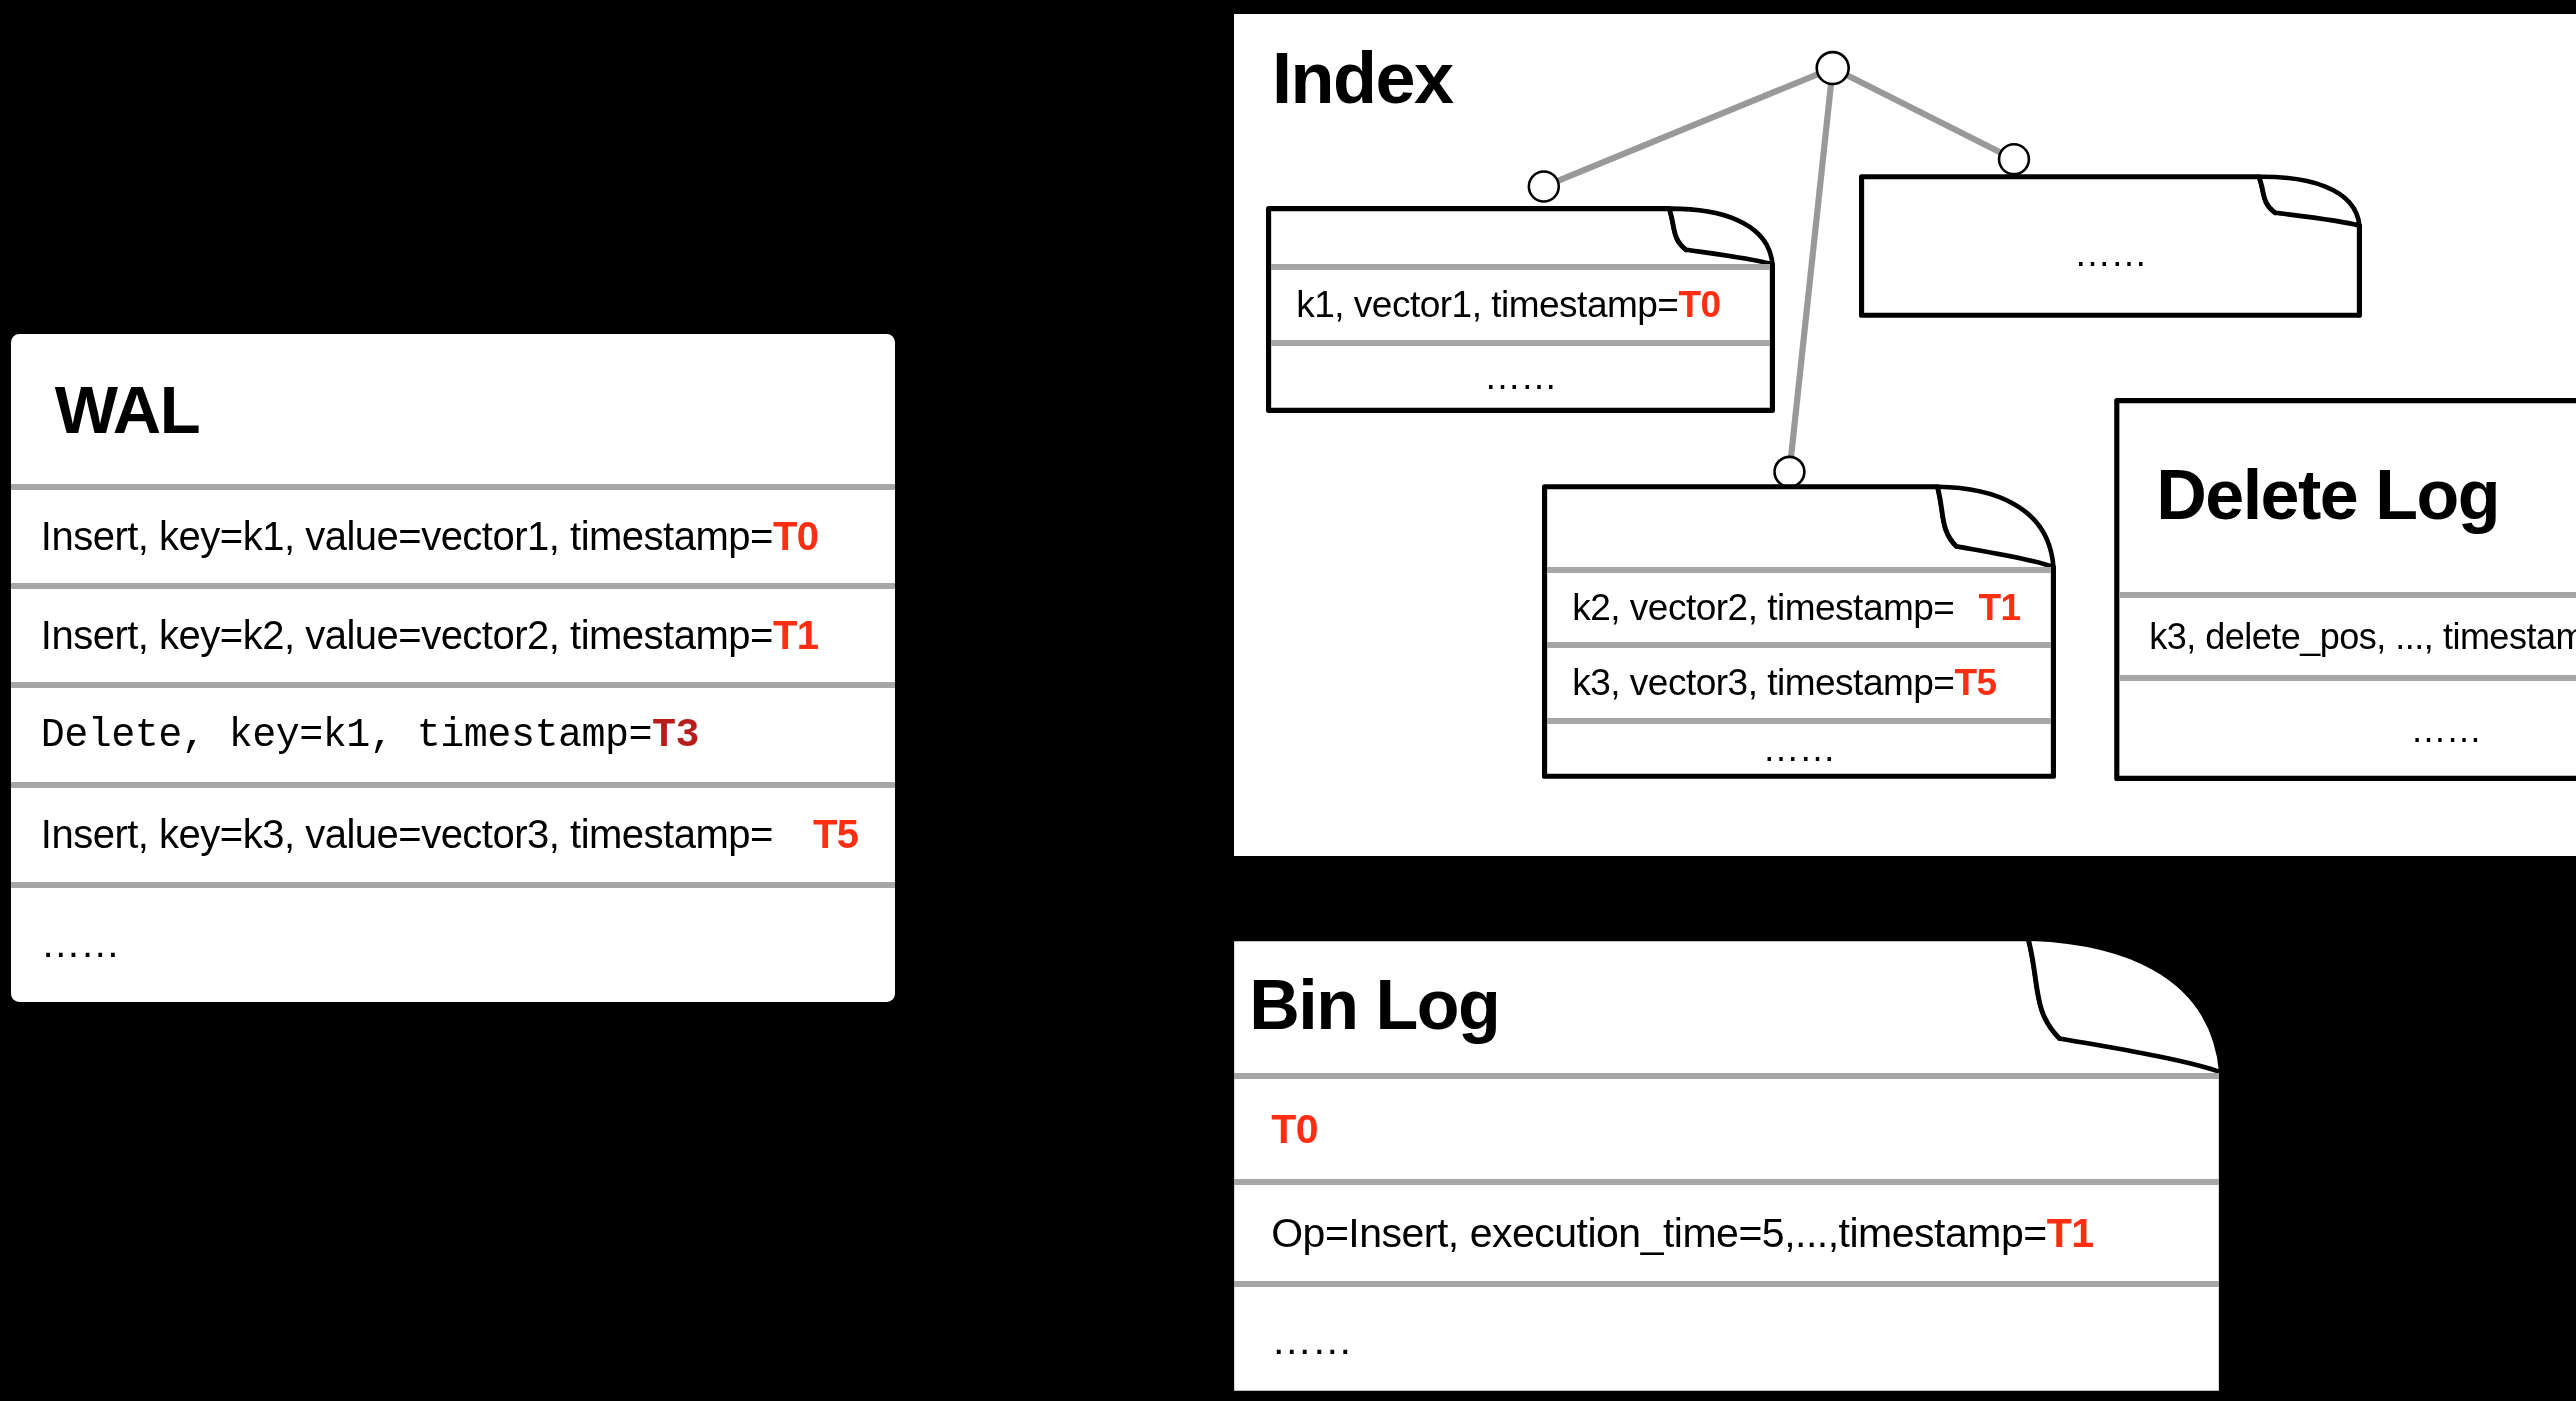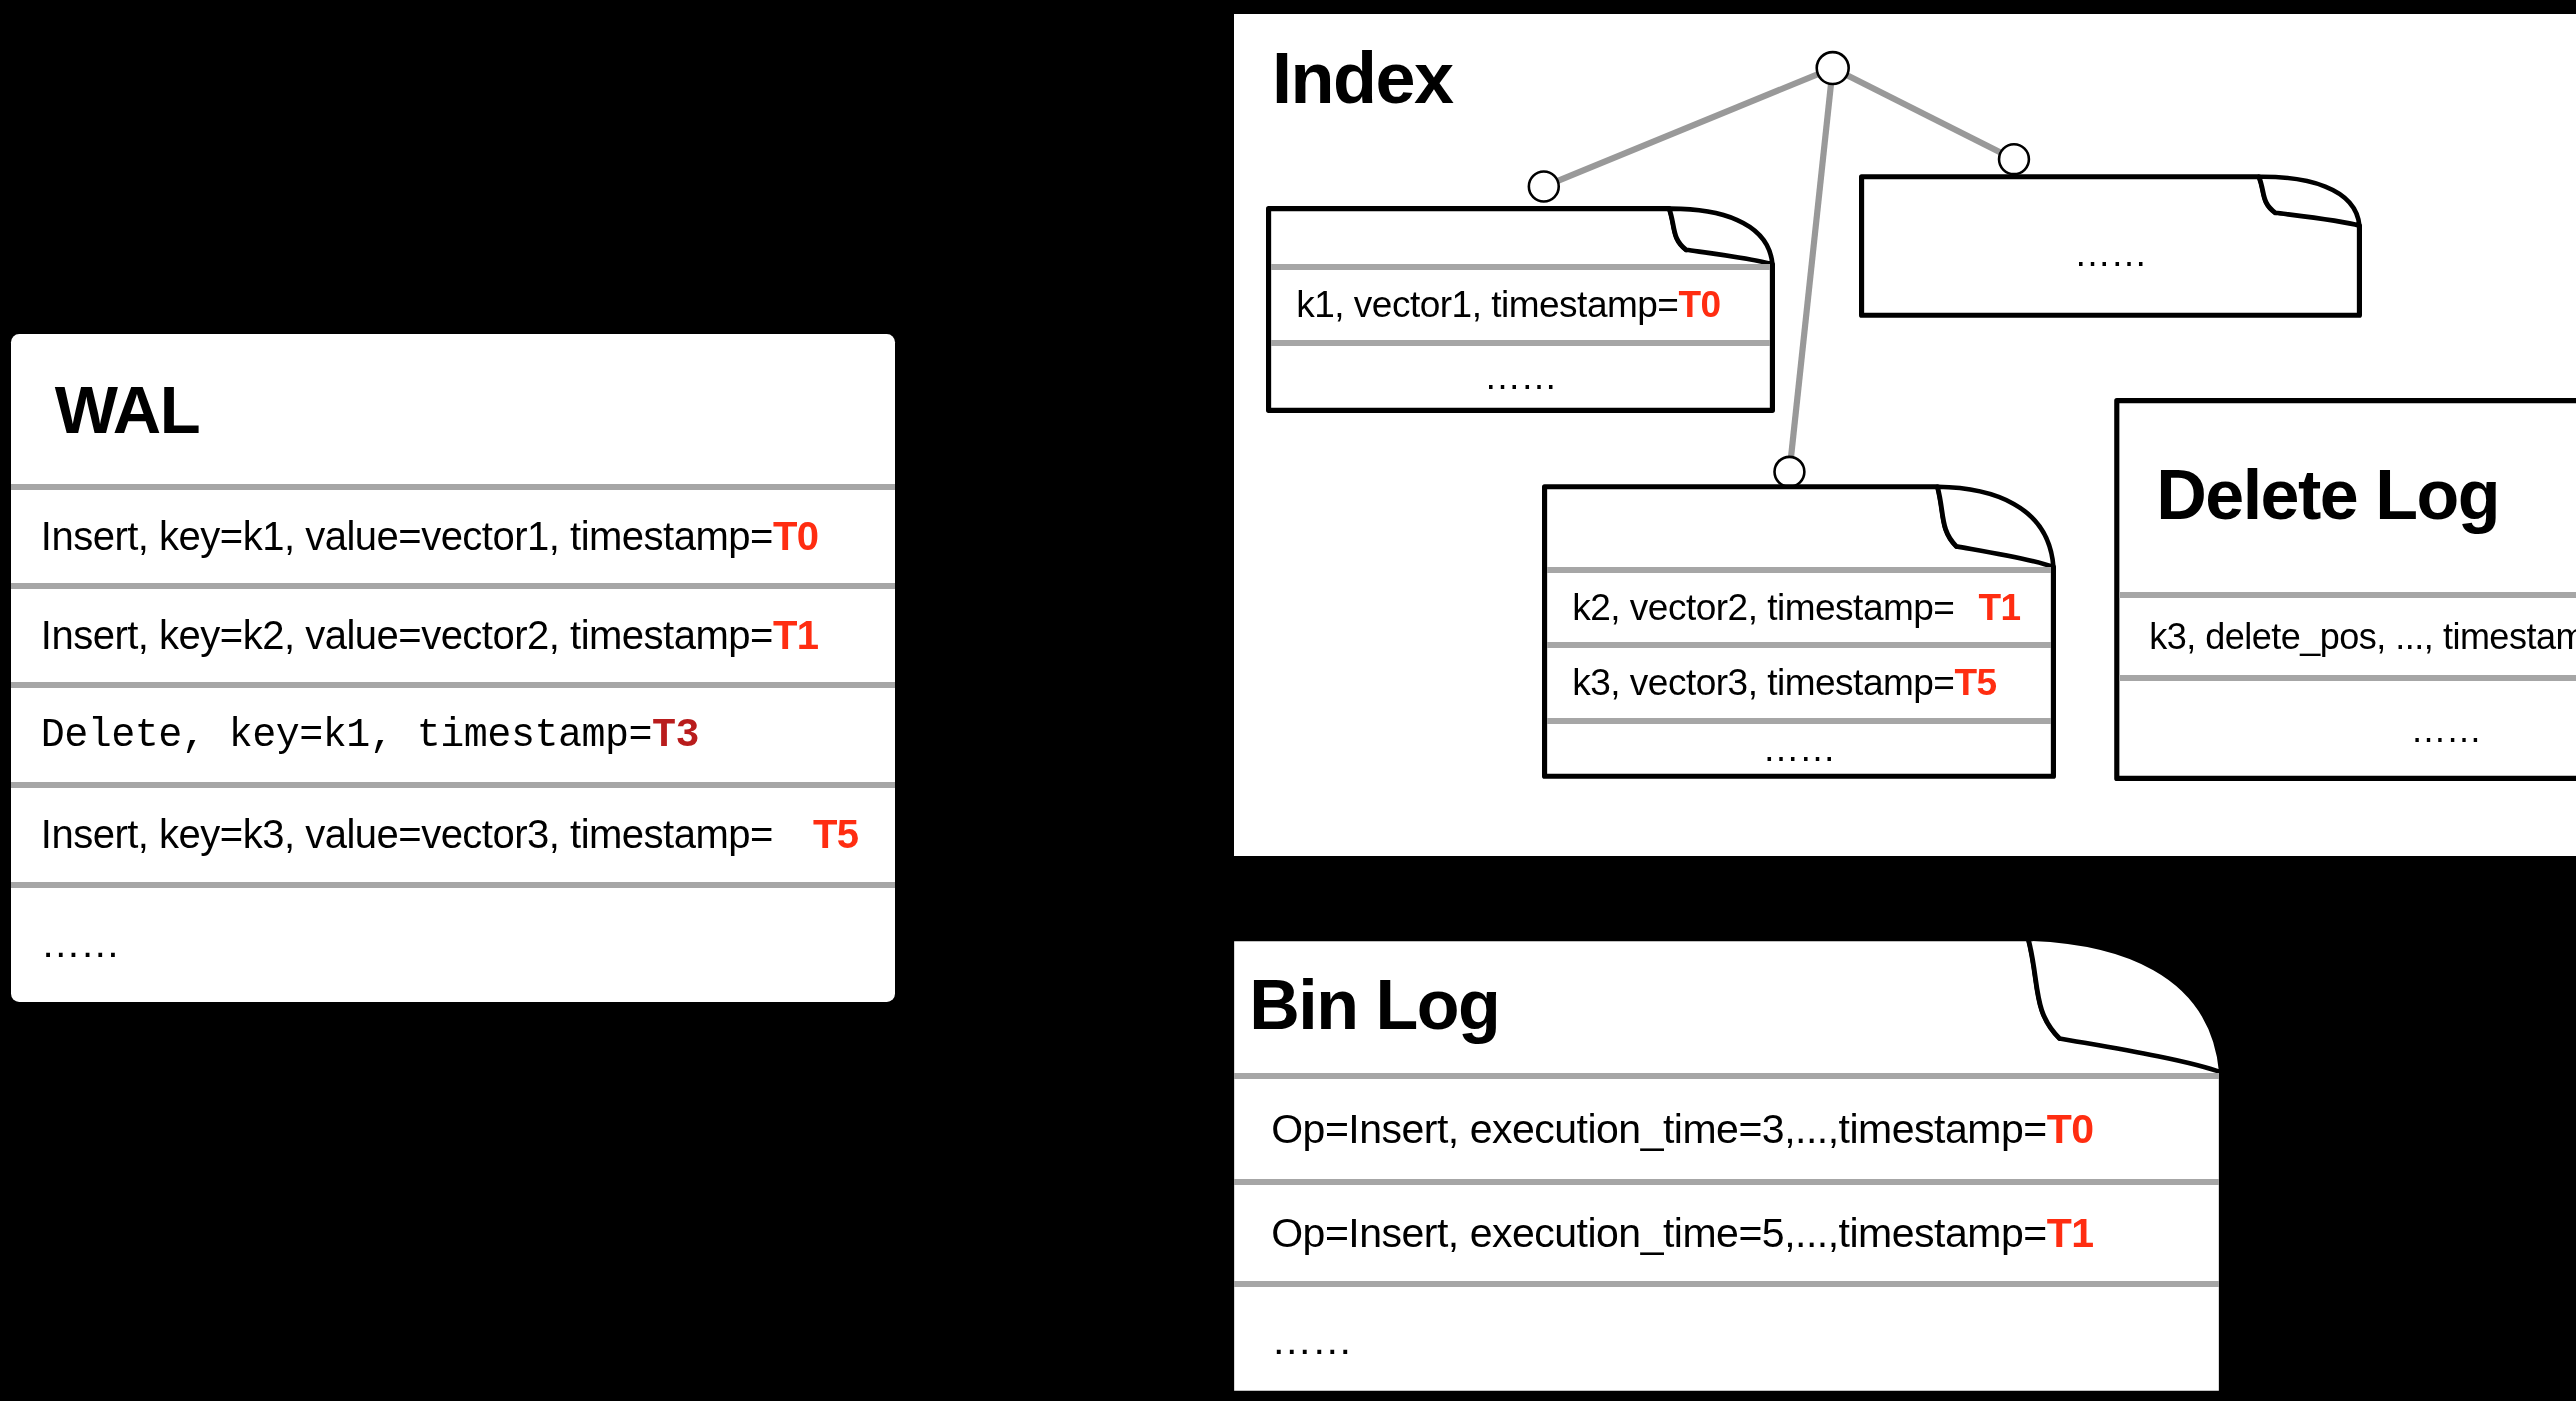--- a/index.html
+++ b/index.html
@@ -197,21 +197,20 @@
     L 1927 888 L 5 888 Z" fill="#ffffff" stroke="#000000" stroke-width="10" stroke-linejoin="round"></path>
         <path d="M 1552 5
     C 1723 10.6 1909.2 66.25 1927 265
     C 1856 238.5 1685 212 1612.8 198.75
     C 1559.6 145.75 1574.8 92.75 1552 5 Z" fill="#ffffff" stroke="#000000" stroke-width="9" stroke-linejoin="round"></path>
       </svg>
     <div class="fb-row fb-title" style="top:0px;height:137px;padding-left:15px;">
       <span>Bin Log</span>
     </div>
     <div class="fb-row fb-sep bl-row" style="top:137px;height:106px;">
-      <span>Op=Insert, execution_time=3,...,timestamp=</span>
         <span class="ts" style="color: rgb(255, 45, 17);">T0</span>
     </div>
     <div class="fb-row fb-sep bl-row" style="top:243px;height:102px;">
       <span>Op=Insert, execution_time=5,...,timestamp=</span>
         <span class="ts" style="color: rgb(255, 45, 17);">T1</span>
     </div>
     <div class="fb-row fb-sep bl-row" style="top:345px;height:112px;">
       <span>……</span>
     </div>
   </div>

